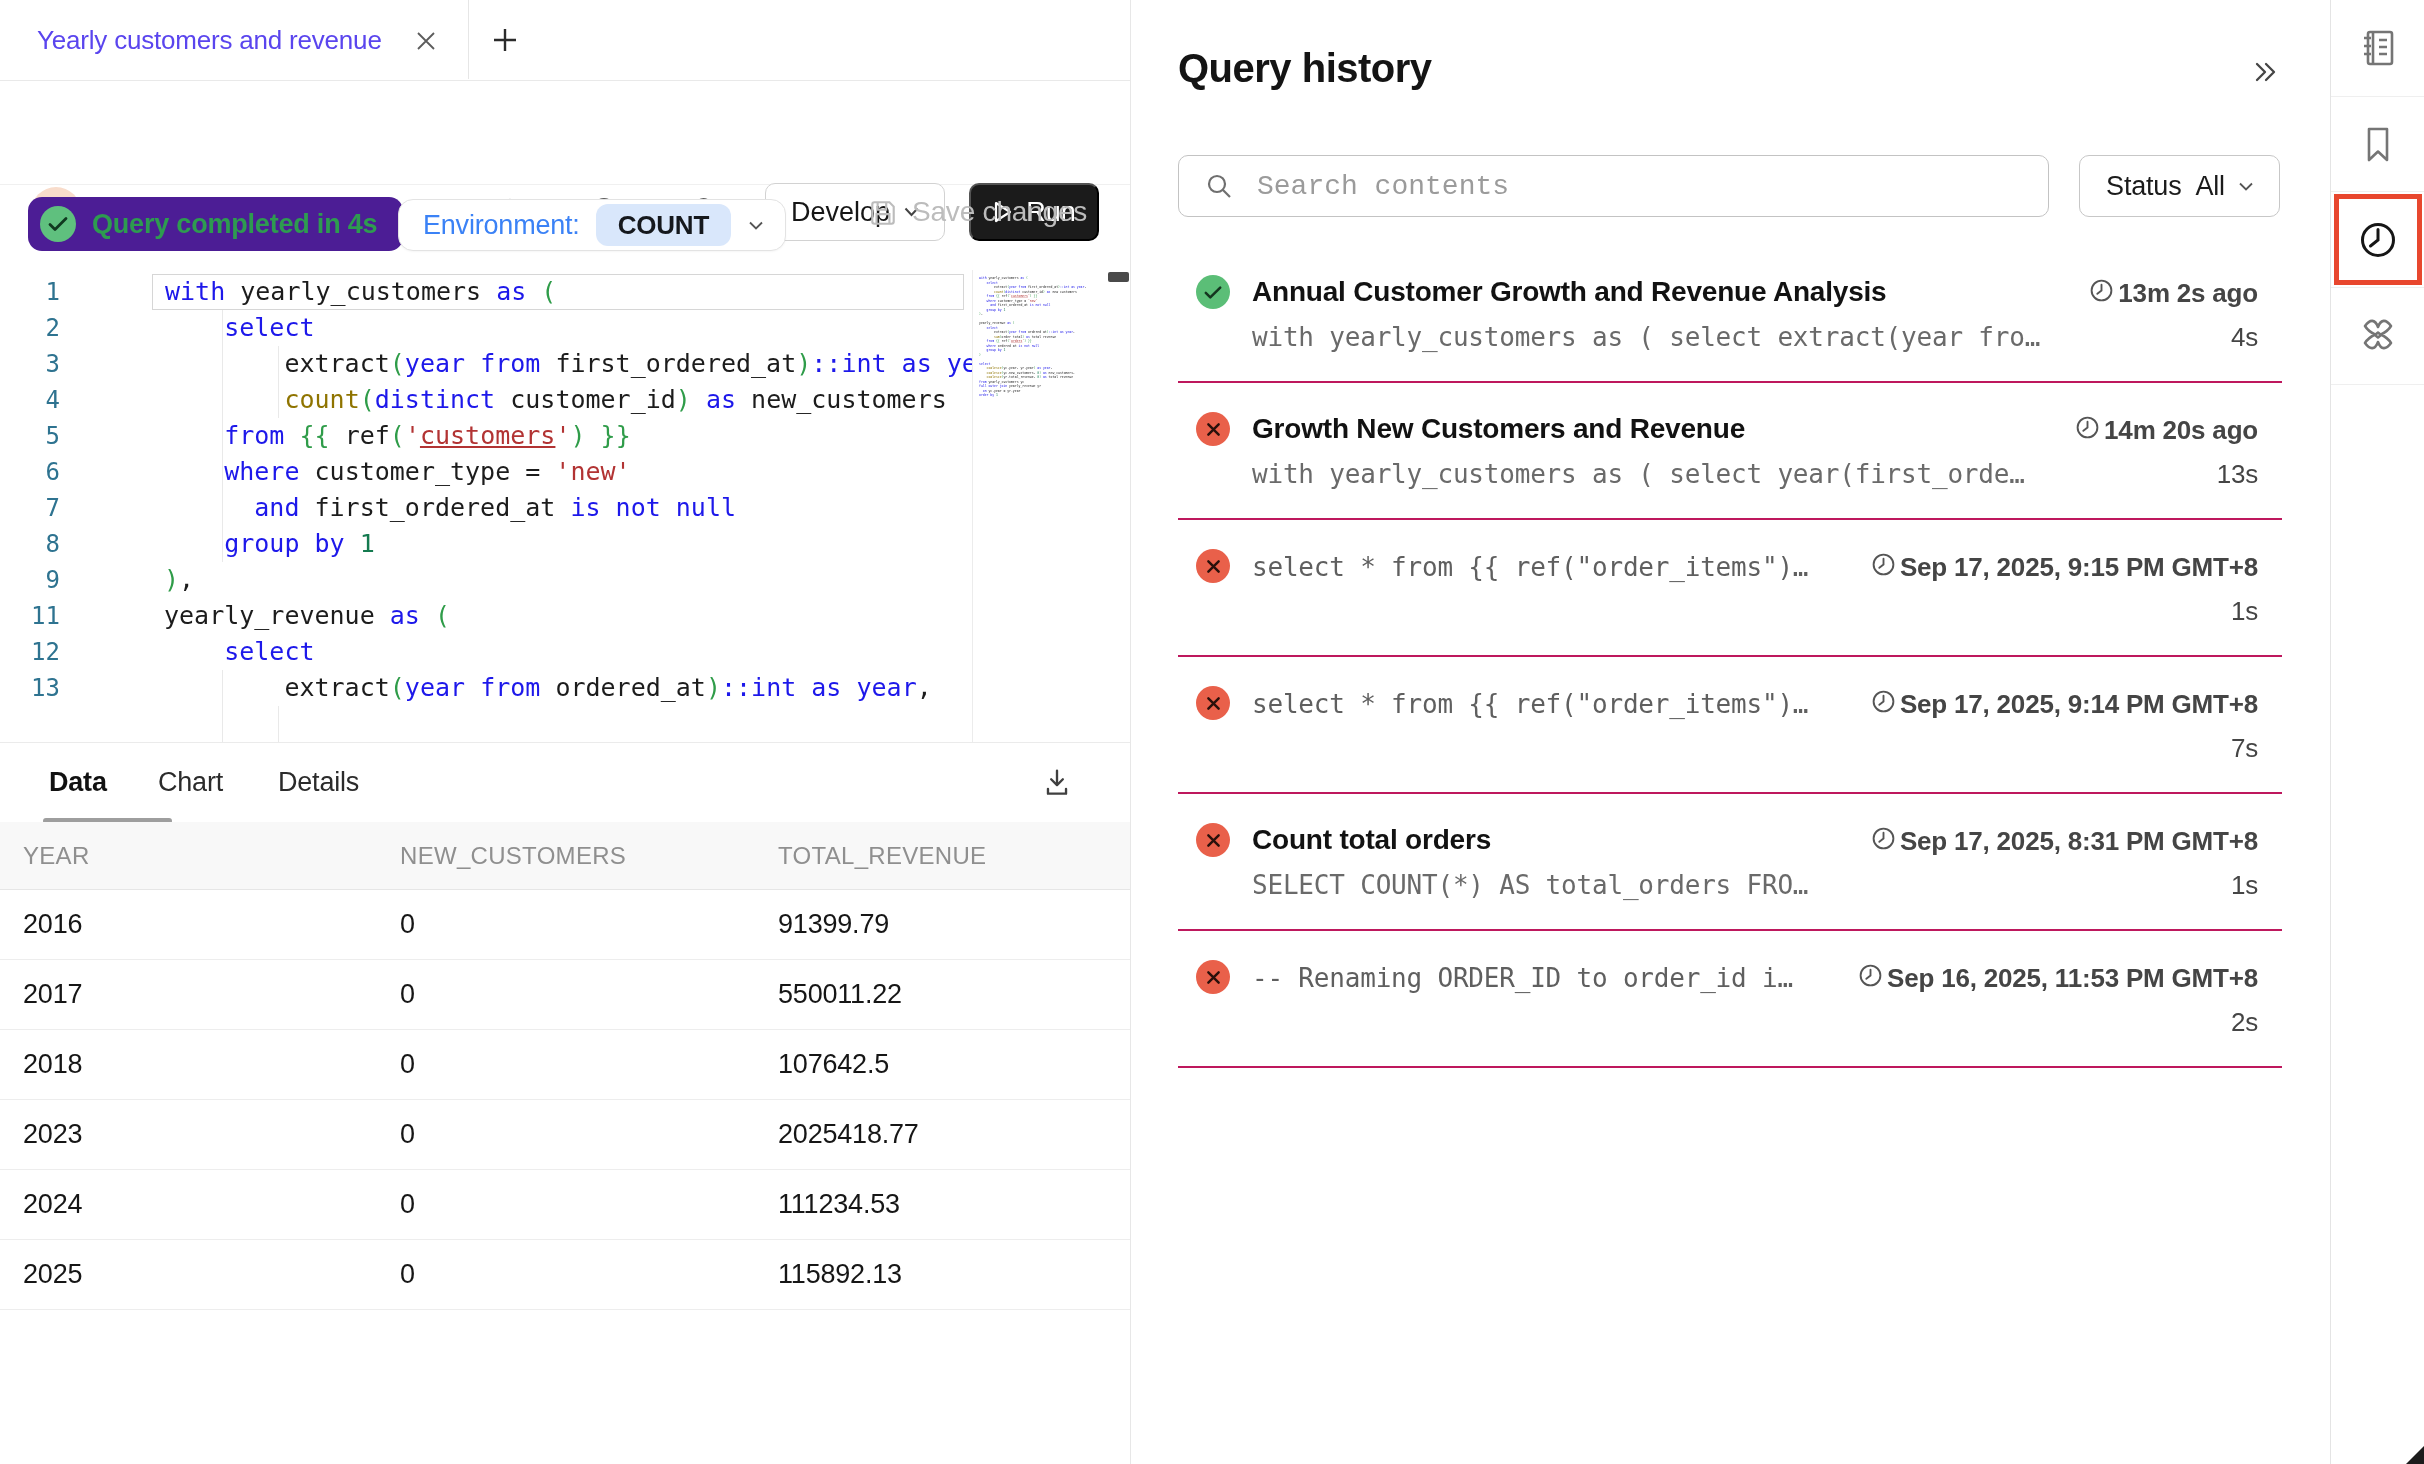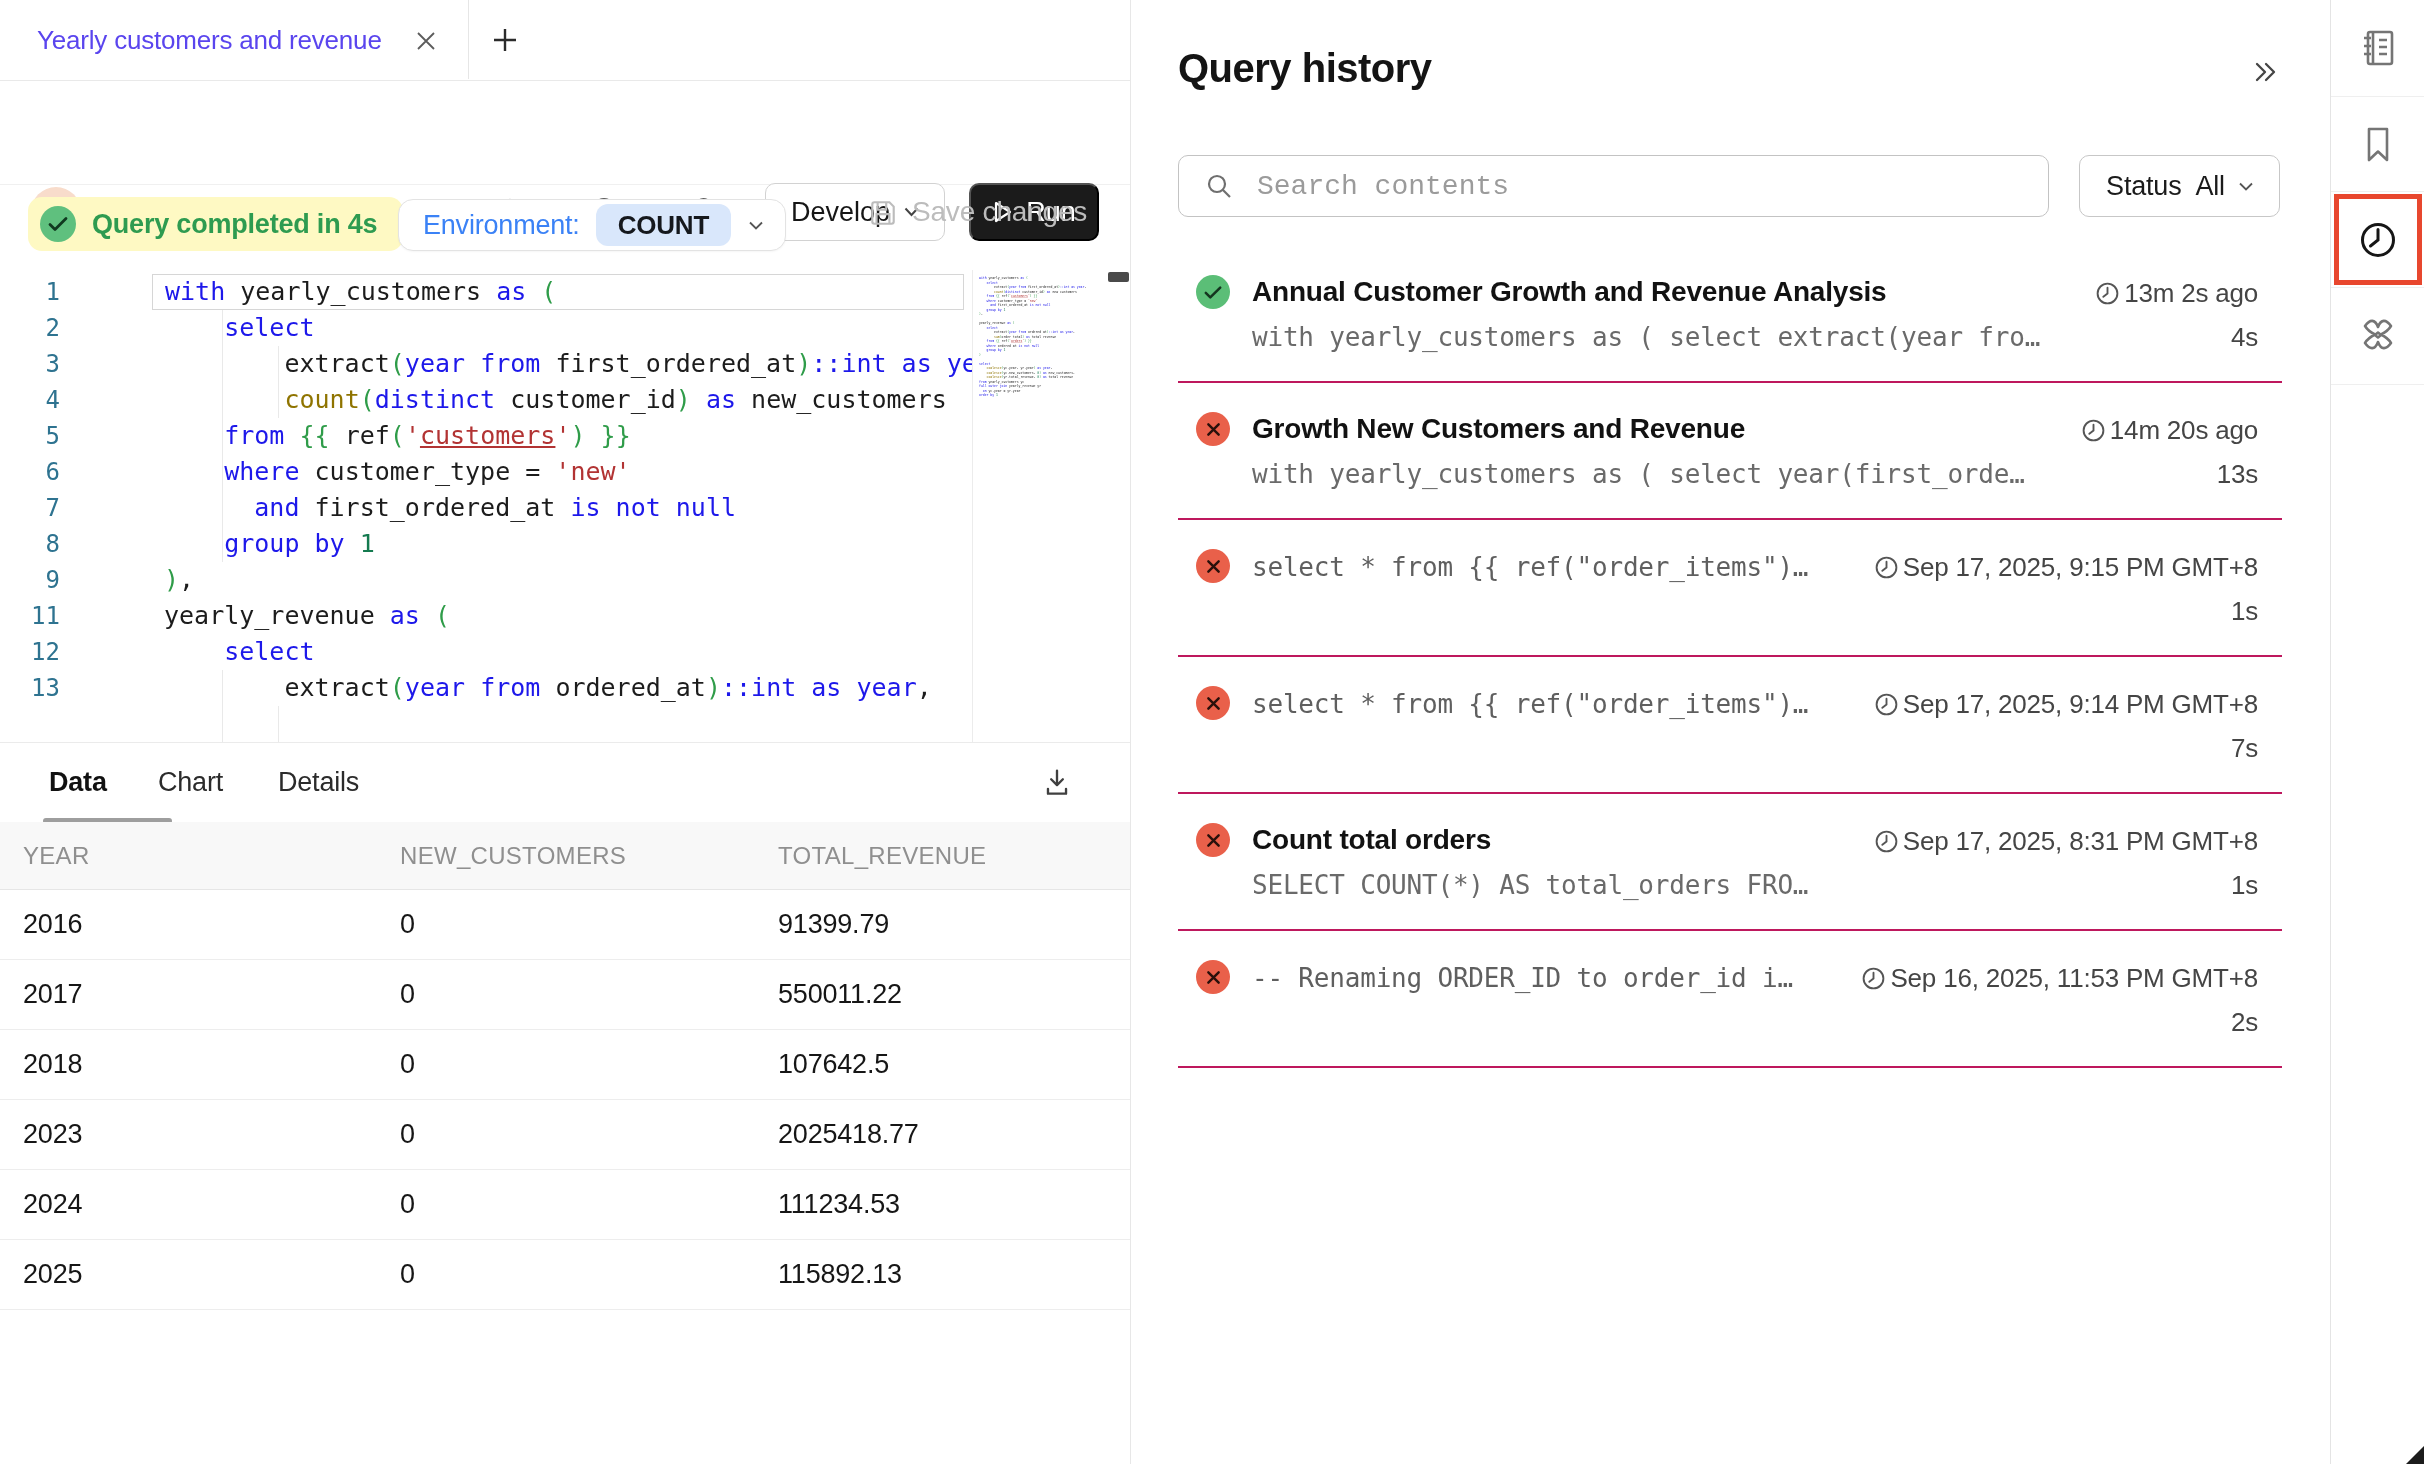--- a/index.html
+++ b/index.html
@@ -22,21 +22,21 @@
   .avatar{position:absolute;left:31px;top:107px;width:50px;height:50px;border-radius:50%;background:#f8dccb;
     color:#a03d1a;font-size:22px;font-weight:700;text-align:center;line-height:50px;}
   .saved-label{position:absolute;left:104px;top:118px;font-size:27px;color:#1c1c1c;}
   .tb-icon{position:absolute;top:115px;width:36px;height:36px;cursor:pointer;}
   .develop-btn{position:absolute;left:765px;top:103px;width:180px;height:58px;border:1.5px solid #d2d2d2;border-radius:10px;
     background:#fff;font-size:27px;color:#161616;display:flex;align-items:center;justify-content:center;gap:14px;cursor:pointer;}
   .run-btn{position:absolute;left:969px;top:103px;width:130px;height:58px;border-radius:10px;background:#1b1b1b;color:#fff;
     font-size:27px;font-weight:500;display:flex;align-items:center;justify-content:center;gap:12px;cursor:pointer;}
 
   .statusbar{position:absolute;left:0;top:184px;width:100%;height:86px;}
-  .status-pill{position:absolute;left:28px;top:13px;height:54px;border-radius:14px;background:#fef9c3;
+  .status-pill{position:absolute;left:28px;top:13px;height:54px;border-radius:14px;background:#4c1d95;
     display:flex;align-items:center;padding:0 26px 0 12px;gap:16px;}
   .status-pill .dot{width:36px;height:36px;border-radius:50%;background:#5fc07e;display:flex;align-items:center;justify-content:center;}
   .status-pill .txt{font-size:27px;font-weight:600;color:#2e9b50;}
   .env-pill{position:absolute;left:398px;top:15px;width:344px;height:50px;border:1px solid #e3e3e3;border-radius:15px;background:#fff;
     box-shadow:0 1px 2px rgba(0,0,0,.04);display:flex;align-items:center;padding:0 18px 0 24px;cursor:pointer;}
   .env-pill .lbl{font-size:27px;color:#3b82f6;}
   .env-chip{margin-left:16px;background:#d9e7fb;border-radius:12px;height:42px;line-height:42px;padding:0 22px;font-size:26px;font-weight:600;color:#15181d;}
   .env-caret{margin-left:18px;}
   .save-area{position:absolute;left:868px;top:12px;display:flex;align-items:flex-end;gap:14px;color:#bcbcbc;}
   .save-area .txt{font-size:28px;font-weight:500;}
@@ -90,21 +90,21 @@
   .status-filter{position:absolute;left:901px;top:0;width:199px;height:60px;border:1.5px solid #c7c7c7;border-radius:10px;background:#fff;
     display:flex;align-items:center;justify-content:center;gap:14px;font-size:27px;color:#1b1b1b;cursor:pointer;}
 
   .h-list{position:absolute;left:47px;top:246px;width:1104px;}
   .h-row{position:relative;height:135px;border-bottom:2px solid #be185d;cursor:pointer;}
   .h-icon{position:absolute;left:18px;top:29px;width:34px;height:34px;border-radius:50%;display:flex;align-items:center;justify-content:center;}
   .h-icon.success{background:#5bbe77;}
   .h-icon.error{background:#e9604a;}
   .h-title{position:absolute;left:74px;top:30px;font-size:28px;font-weight:700;color:#121212;white-space:nowrap;}
   .h-title.mono{font-family:"DejaVu Sans Mono","Liberation Mono",monospace;font-weight:400;font-size:26px;color:#5f5f5f;top:32px;}
-  .h-meta{position:absolute;right:24px;top:32px;display:flex;align-items:center;gap:4px;font-size:26px;color:#454545;white-space:nowrap;}
+  .h-meta{position:absolute;right:24px;top:32px;display:flex;align-items:flex-start;gap:4px;font-size:26px;color:#454545;white-space:nowrap;font-weight:bold;}
   .h-sub{position:absolute;left:74px;top:76px;font-family:"DejaVu Sans Mono","Liberation Mono",monospace;font-size:26px;color:#6a6a6a;white-space:nowrap;}
   .h-dur{position:absolute;right:24px;top:76px;font-size:26px;color:#454545;}
 
   
   .side-rail{position:absolute;left:2330px;top:0;width:94px;height:1464px;background:#fff;border-left:1px solid #e4e4e4;}
   .rail-item{position:relative;border-bottom:1px solid #efefef;display:flex;align-items:center;justify-content:center;cursor:pointer;}
   .rail-highlight{position:absolute;left:3px;top:2px;width:78px;height:81px;border:5px solid #e8472e;background:#fff;
     display:flex;align-items:center;justify-content:center;}
   .corner-triangle{position:absolute;right:0;bottom:0;width:0;height:0;border-left:18px solid transparent;border-bottom:18px solid #1c1c1c;}
 </style>

